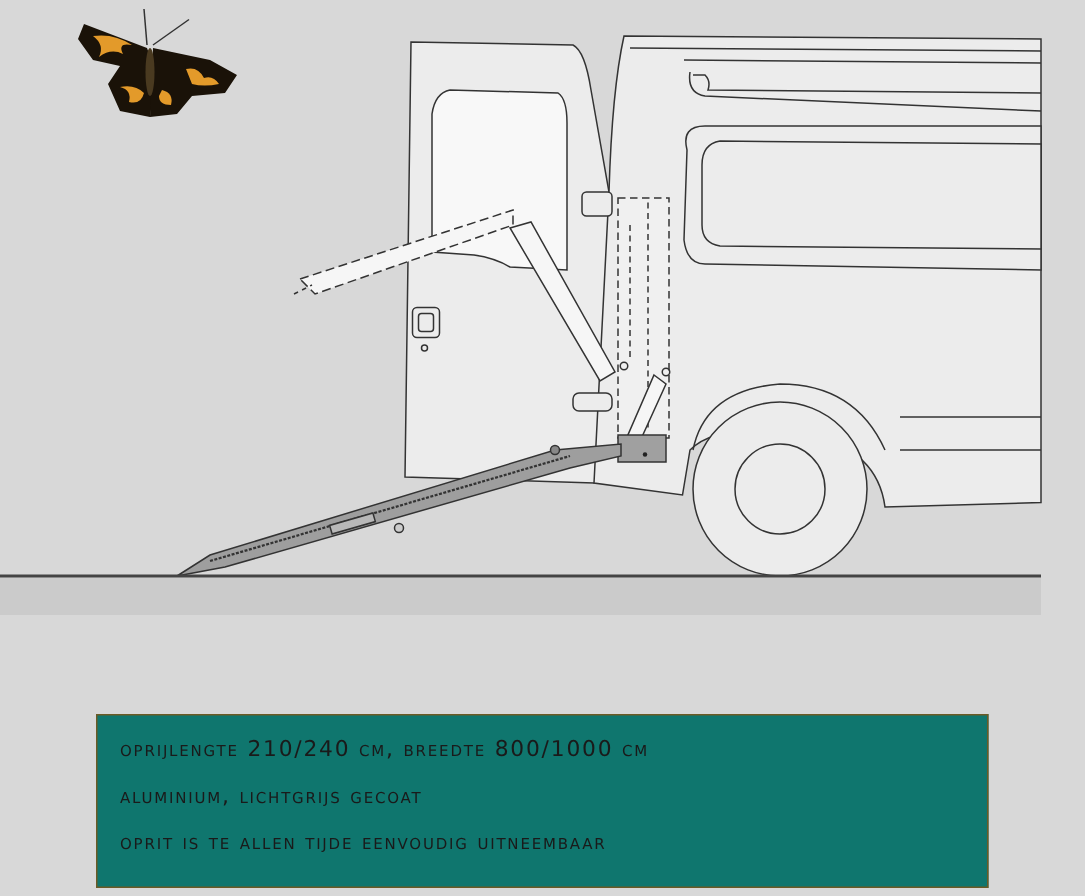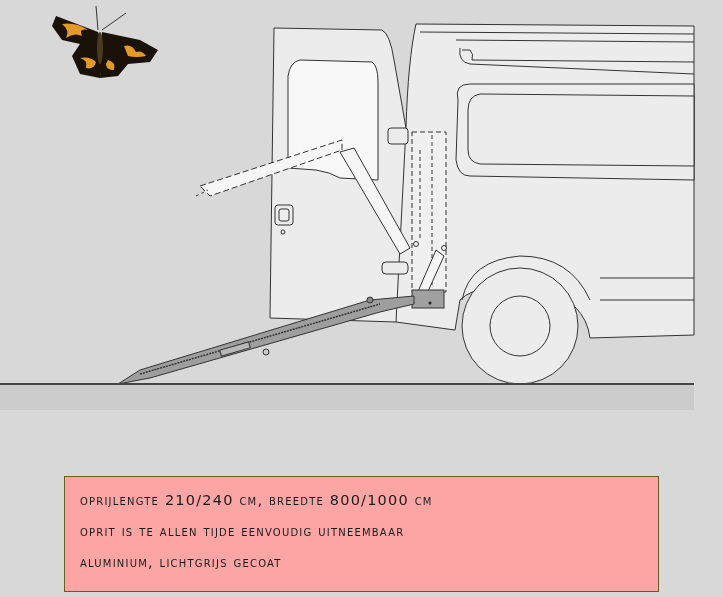--- a/index.html
+++ b/index.html
@@ -1,19 +1,19 @@
 <!DOCTYPE html>
 <html><head>
 <meta charset="utf-8">
 <style>
   html, body { margin:0; padding:0; }
   body { width:723px; height:597px; background:#d8d8d8; position:relative; overflow:hidden; font-family:"DejaVu Sans", sans-serif; }
   #illustration { position:absolute; left:0; top:0; width:723px; height:420px; }
   .ground-strip { position:absolute; left:0; top:385px; width:694px; height:25px; background:#cbcbcb; }
-  .info-box { position:absolute; left:64px; top:476px; width:595px; height:116px; background:#fca5a5; border:1px solid #6b5a25; box-sizing:border-box; padding:12px 0 0 15px; }
+  .info-box { position:absolute; left:64px; top:476px; width:595px; height:116px; background:#0f766e; border:1px solid #6b5a25; box-sizing:border-box; padding:12px 0 0 15px; }
   .info-line { font-size:14.5px; letter-spacing:1.2px; color:#1a1a1a; font-variant:small-caps; text-transform:lowercase; height:31px; line-height:22px; font-family:"DejaVu Sans", sans-serif; }
 </style>
 </head>
 <body>
 
 <div class="ground-strip"></div>
 
 <svg id="illustration" viewBox="0 0 723 420" xmlns="http://www.w3.org/2000/svg">
 
   <g>
@@ -74,15 +74,15 @@
     <rect x="220" y="346" width="30" height="6" transform="rotate(-16 235 349)" fill="#b8b8b8" stroke="#333"></rect>
     <circle cx="266" cy="352" r="3" fill="#ccc" stroke="#333"></circle>
     <circle cx="370" cy="300" r="3" fill="#888" stroke="#333"></circle>
   </g>
 
   <line x1="0" y1="384" x2="694" y2="384" stroke="#444" stroke-width="2"></line>
 </svg>
 
 <div class="info-box">
   <div class="info-line">OPRIJLENGTE 210/240 CM, BREEDTE 800/1000 CM</div>
+  <div class="info-line">ALUMINIUM, LICHTGRIJS GECOAT</div>
   <div class="info-line">OPRIT IS TE ALLEN TIJDE EENVOUDIG UITNEEMBAAR</div>
-  <div class="info-line">ALUMINIUM, LICHTGRIJS GECOAT</div>
 </div>
 
 </body></html>

